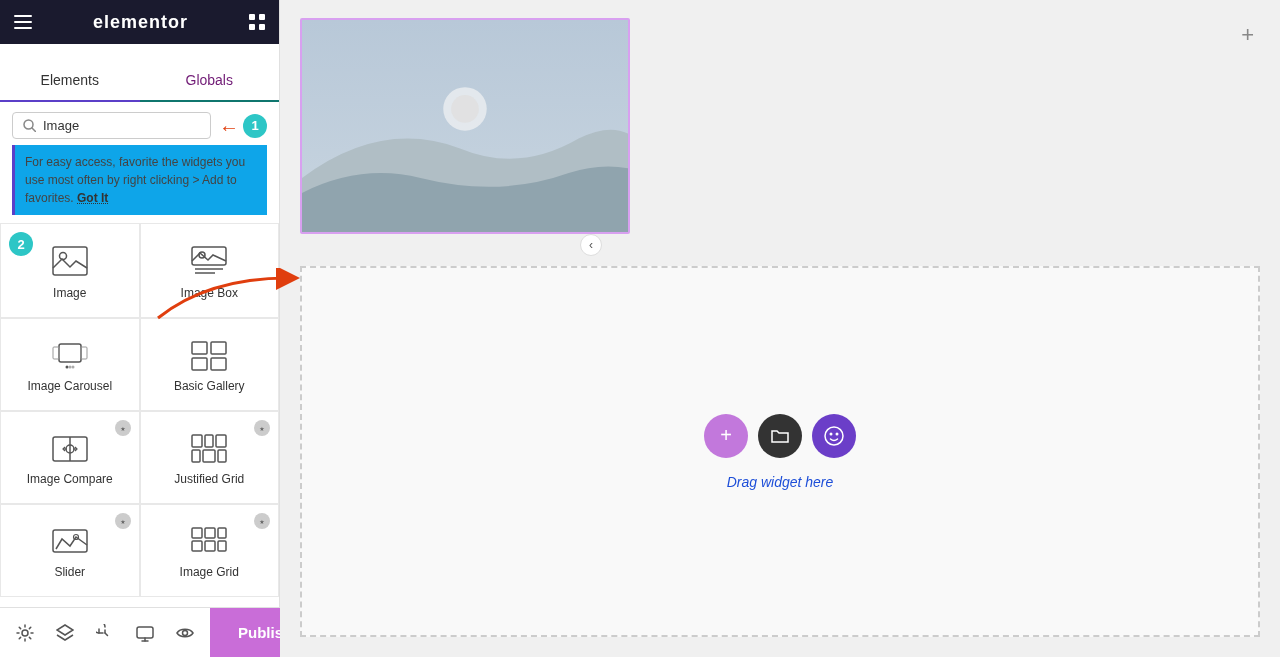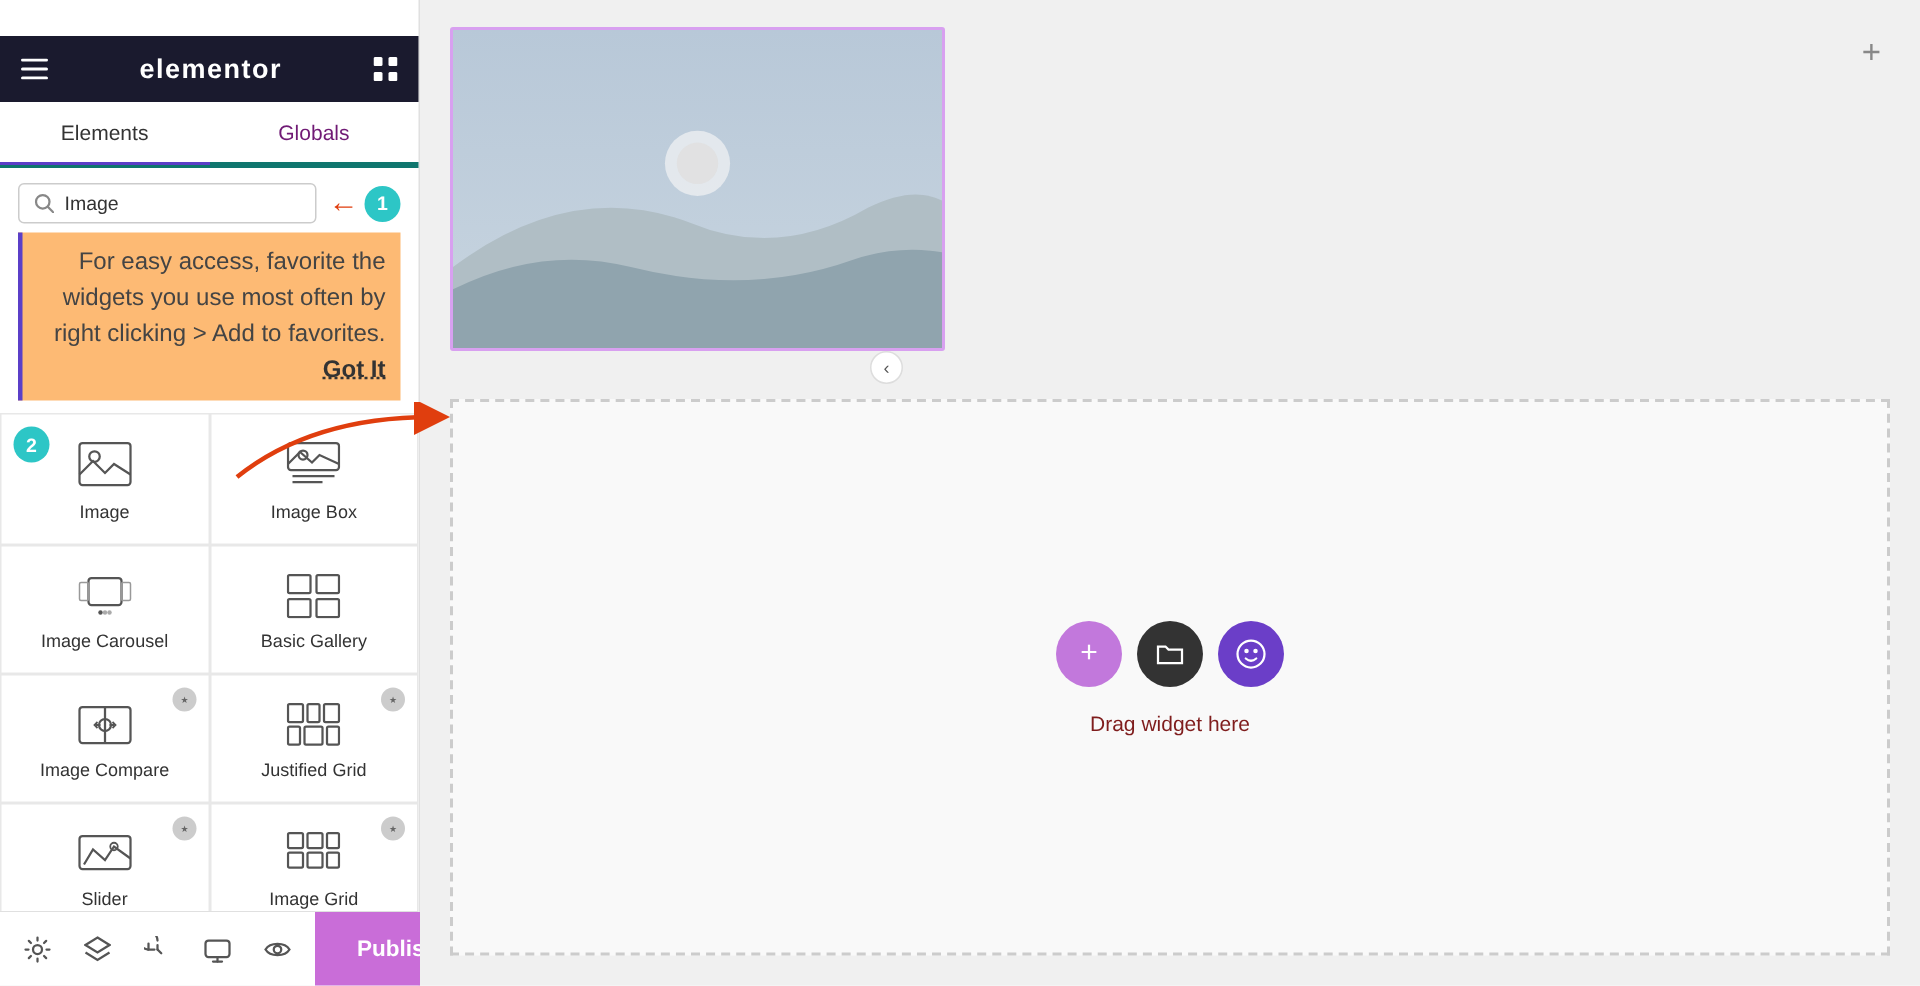--- a/index.html
+++ b/index.html
@@ -17,37 +17,37 @@
       position: relative;
     }
 
     .panel-header {
       background: #1a1a2e;
       height: 44px;
       display: flex;
       align-items: center;
       justify-content: space-between;
       padding: 0 14px;
-      margin-top: 24px;
     }
 
     .hamburger-icon svg, .grid-icon svg {
       fill: #fff;
     }
 
     .panel-logo {
       color: #fff;
       font-size: 18px;
       font-weight: bold;
       letter-spacing: 1px;
     }
 
     .tabs-row {
       display: flex;
-      border-bottom: 4px solid #0f766e;
+      border-bottom: 2px solid #0f766e;
+      margin-top: 16px;
     }
 
     .tab {
       flex: 1;
       text-align: center;
       padding: 12px 0;
       font-size: 14px;
       color: #701a75;
       cursor: pointer;
       font-weight: 500;
@@ -104,27 +104,26 @@
       height: 24px;
       display: flex;
       align-items: center;
       justify-content: center;
       font-size: 13px;
       font-weight: bold;
     }
 
     .info-box {
       margin: 0 12px 8px 12px;
-      background: #fdba74;
+      background: #0ea5e9;
       border-left: 3px solid #5b3fc8;
       padding: 8px 10px;
-      font-size: 16px;
+      font-size: 12px;
       color: #444;
       line-height: 1.5;
-      text-align: right;
     }
 
     .info-box .got-it {
       color: #333;
       font-weight: bold;
       cursor: pointer;
       text-decoration: underline dotted;
     }
 
     .widgets-grid {
@@ -310,21 +309,22 @@
       justify-content: center;
       font-size: 20px;
       color: #fff;
     }
 
     .drop-btn-plus { background: #c278dc; }
     .drop-btn-folder { background: #333; }
     .drop-btn-smiley { background: #6b3ec8; }
 
     .drop-text {
-      color: #7f1d1d;
+      font-style: italic;
+      color: #1d4ed8;
       font-size: 14px;
     }
 
     
     svg { display: block; }
   </style>
 </head>
 <body>
 
 <div class="left-panel">

